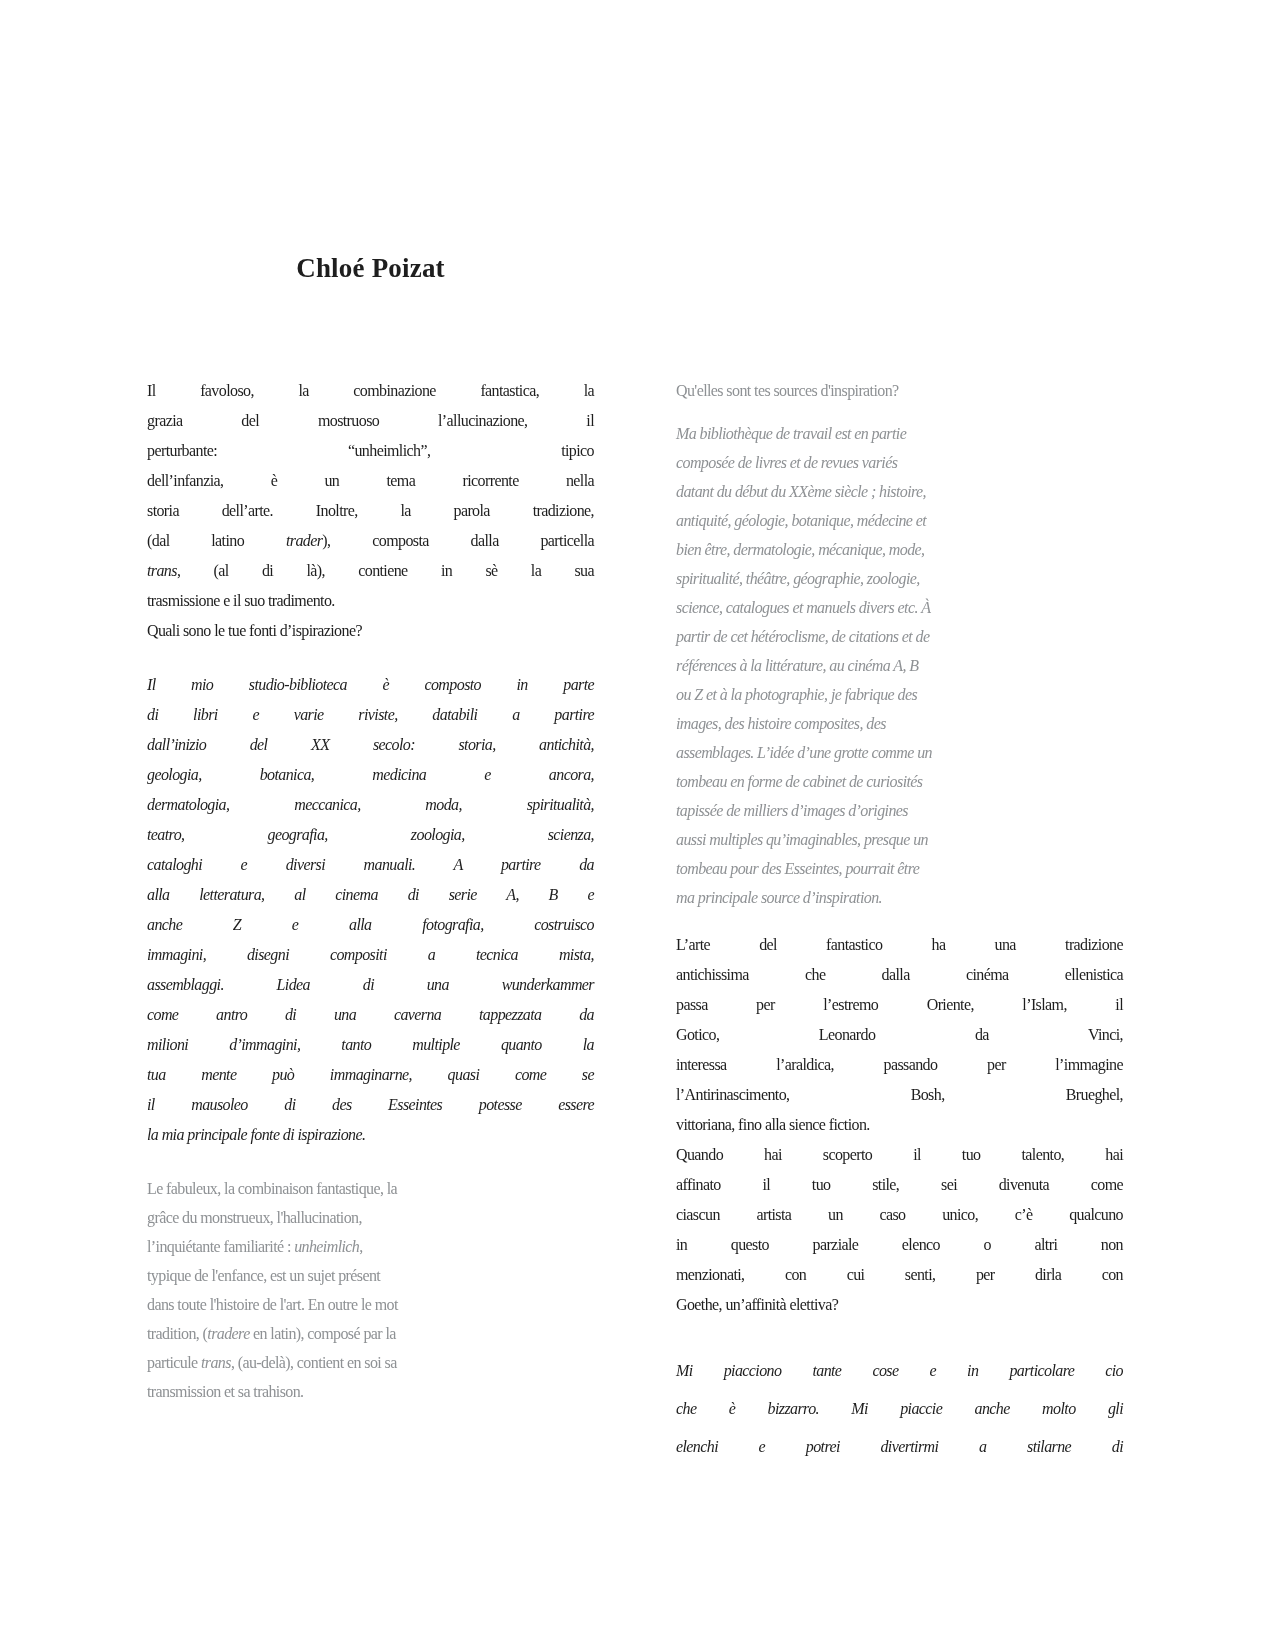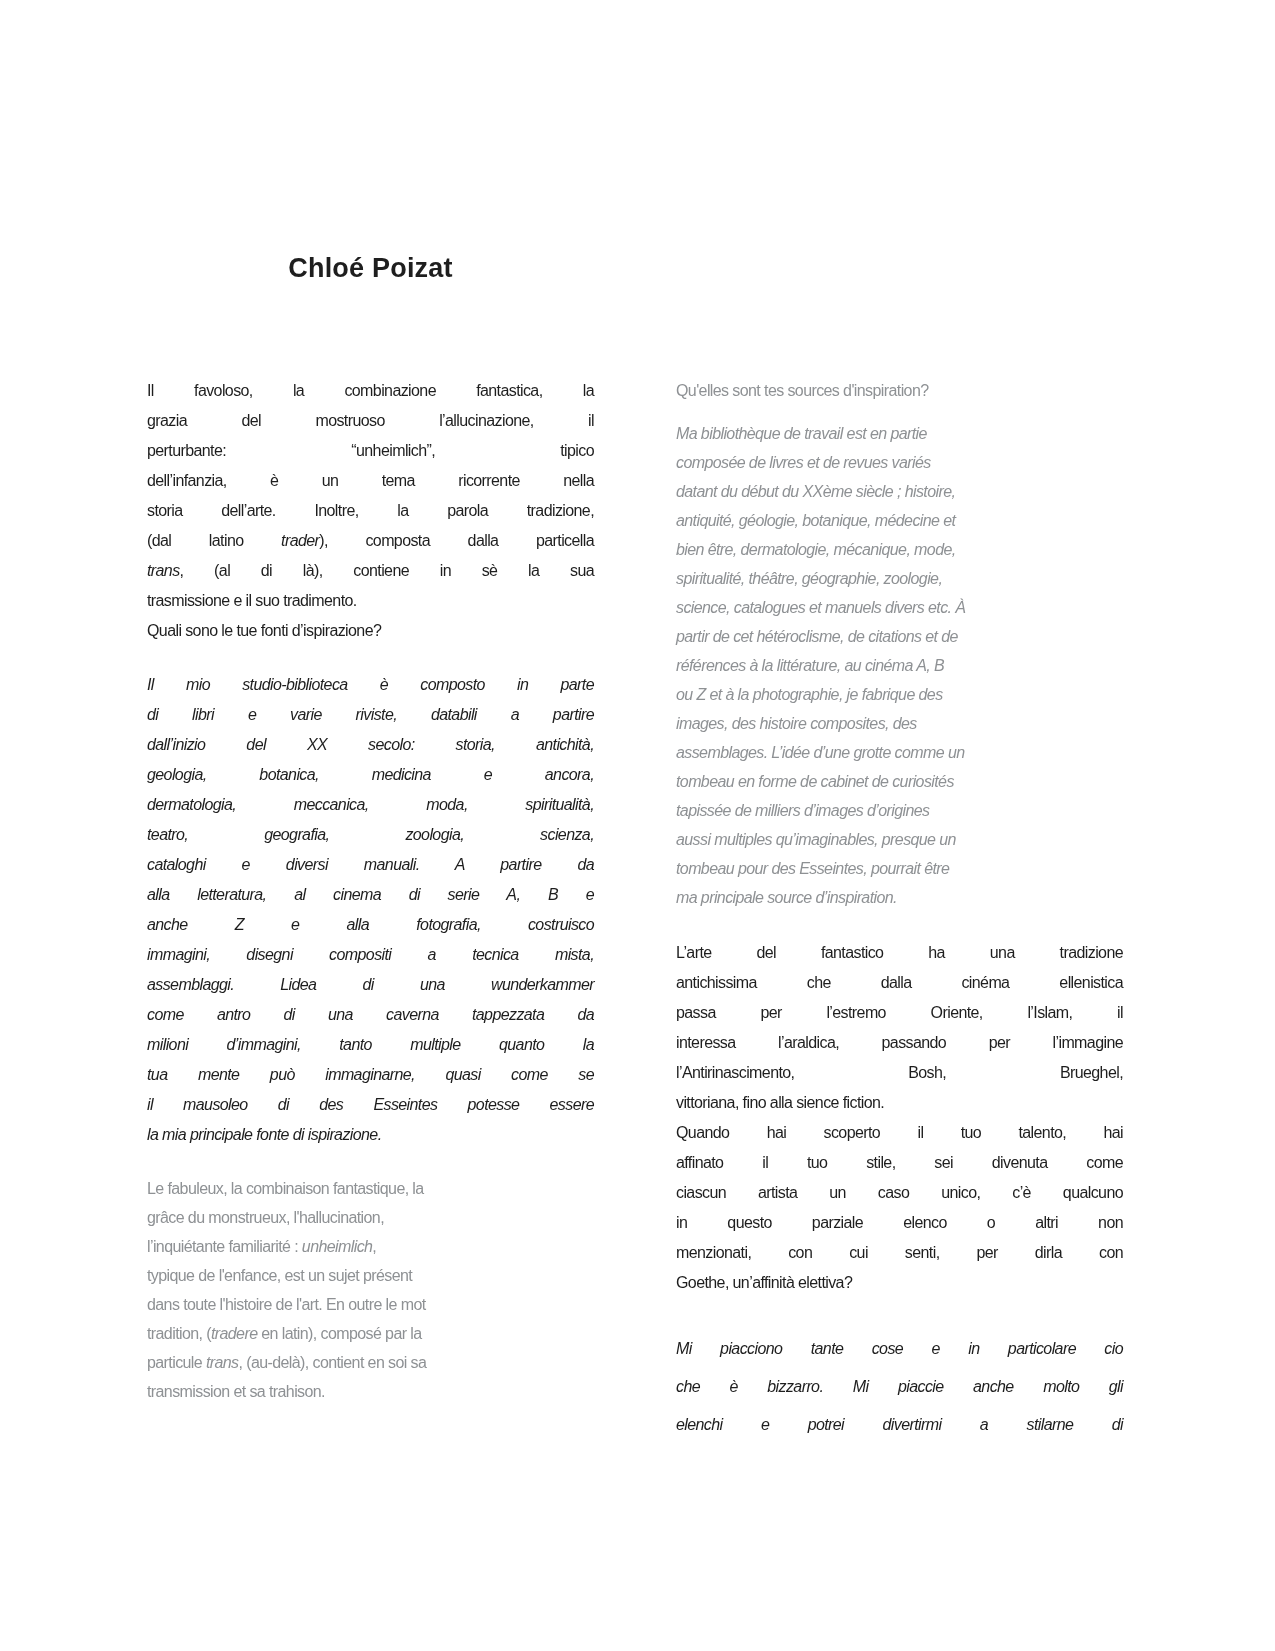--- a/index.html
+++ b/index.html
@@ -1,21 +1,21 @@
 <!DOCTYPE html>
 <html><head>
 <meta charset="utf-8">
 <style>
   html, body { margin: 0; padding: 0; background: #ffffff; }
   .page {
     position: relative;
     width: 1275px;
     height: 1613px;
     background: #ffffff;
-    font-family: Liberation Sans, sans-serif;
+    font-family: Liberation Serif, serif;
     overflow: hidden;
   }
   .title {
     position: absolute;
     left: 147px;
     top: 253px;
     width: 447px;
     margin: 0;
     text-align: center;
     font-size: 27px;
@@ -46,21 +46,21 @@
   .line.just {
     text-align: justify;
     text-align-last: justify;
   }
   .seg-italic { font-style: italic; }
 
   
   .col-left  .para:nth-child(2) { margin-top: 24px; }
   .col-left  .para:nth-child(3) { margin-top: 24px; }
   .col-right .para:nth-child(2) { margin-top: 14px; }
-  .col-right .para:nth-child(3) { margin-top: 26px; }
+  .col-right .para:nth-child(3) { margin-top: 18px; }
   .col-right .para:nth-child(4) { margin-top: 32px; }
 </style>
 </head>
 <body>
 
 <div class="page">
   <h1 class="title">Chloé Poizat</h1>
   <div class="col col-left">
       <div class="para p-black">
         <div class="line just"><span>Il favoloso, la combinazione fantastica, la</span></div>
@@ -122,20 +122,21 @@
         <div class="line"><span>tombeau en forme de cabinet de curiosités</span></div>
         <div class="line"><span>tapissée de milliers d’images d’origines</span></div>
         <div class="line"><span>aussi multiples qu’imaginables, presque un</span></div>
         <div class="line"><span>tombeau pour des Esseintes, pourrait être</span></div>
         <div class="line"><span>ma principale source d’inspiration.</span></div>
       </div>
       <div class="para p-black">
         <div class="line just"><span>L’arte del fantastico ha una tradizione</span></div>
         <div class="line just"><span>antichissima che dalla cinéma ellenistica</span></div>
         <div class="line just"><span>passa per l’estremo Oriente, l’Islam, il</span></div>
+        <div class="line just"><span>Gotico, Leonardo da Vinci,</span></div>
         <div class="line just"><span>interessa l’araldica, passando per l’immagine</span></div>
         <div class="line just"><span>l’Antirinascimento, Bosh, Brueghel,</span></div>
         <div class="line"><span>vittoriana, fino alla sience fiction.</span></div>
         <div class="line just"><span>Quando hai scoperto il tuo talento, hai</span></div>
         <div class="line just"><span>affinato il tuo stile, sei divenuta come</span></div>
         <div class="line just"><span>ciascun artista un caso unico, c’è qualcuno</span></div>
         <div class="line just"><span>in questo parziale elenco o altri non</span></div>
         <div class="line just"><span>menzionati, con cui senti, per dirla con</span></div>
         <div class="line"><span>Goethe, un’affinità elettiva?</span></div>
       </div>

